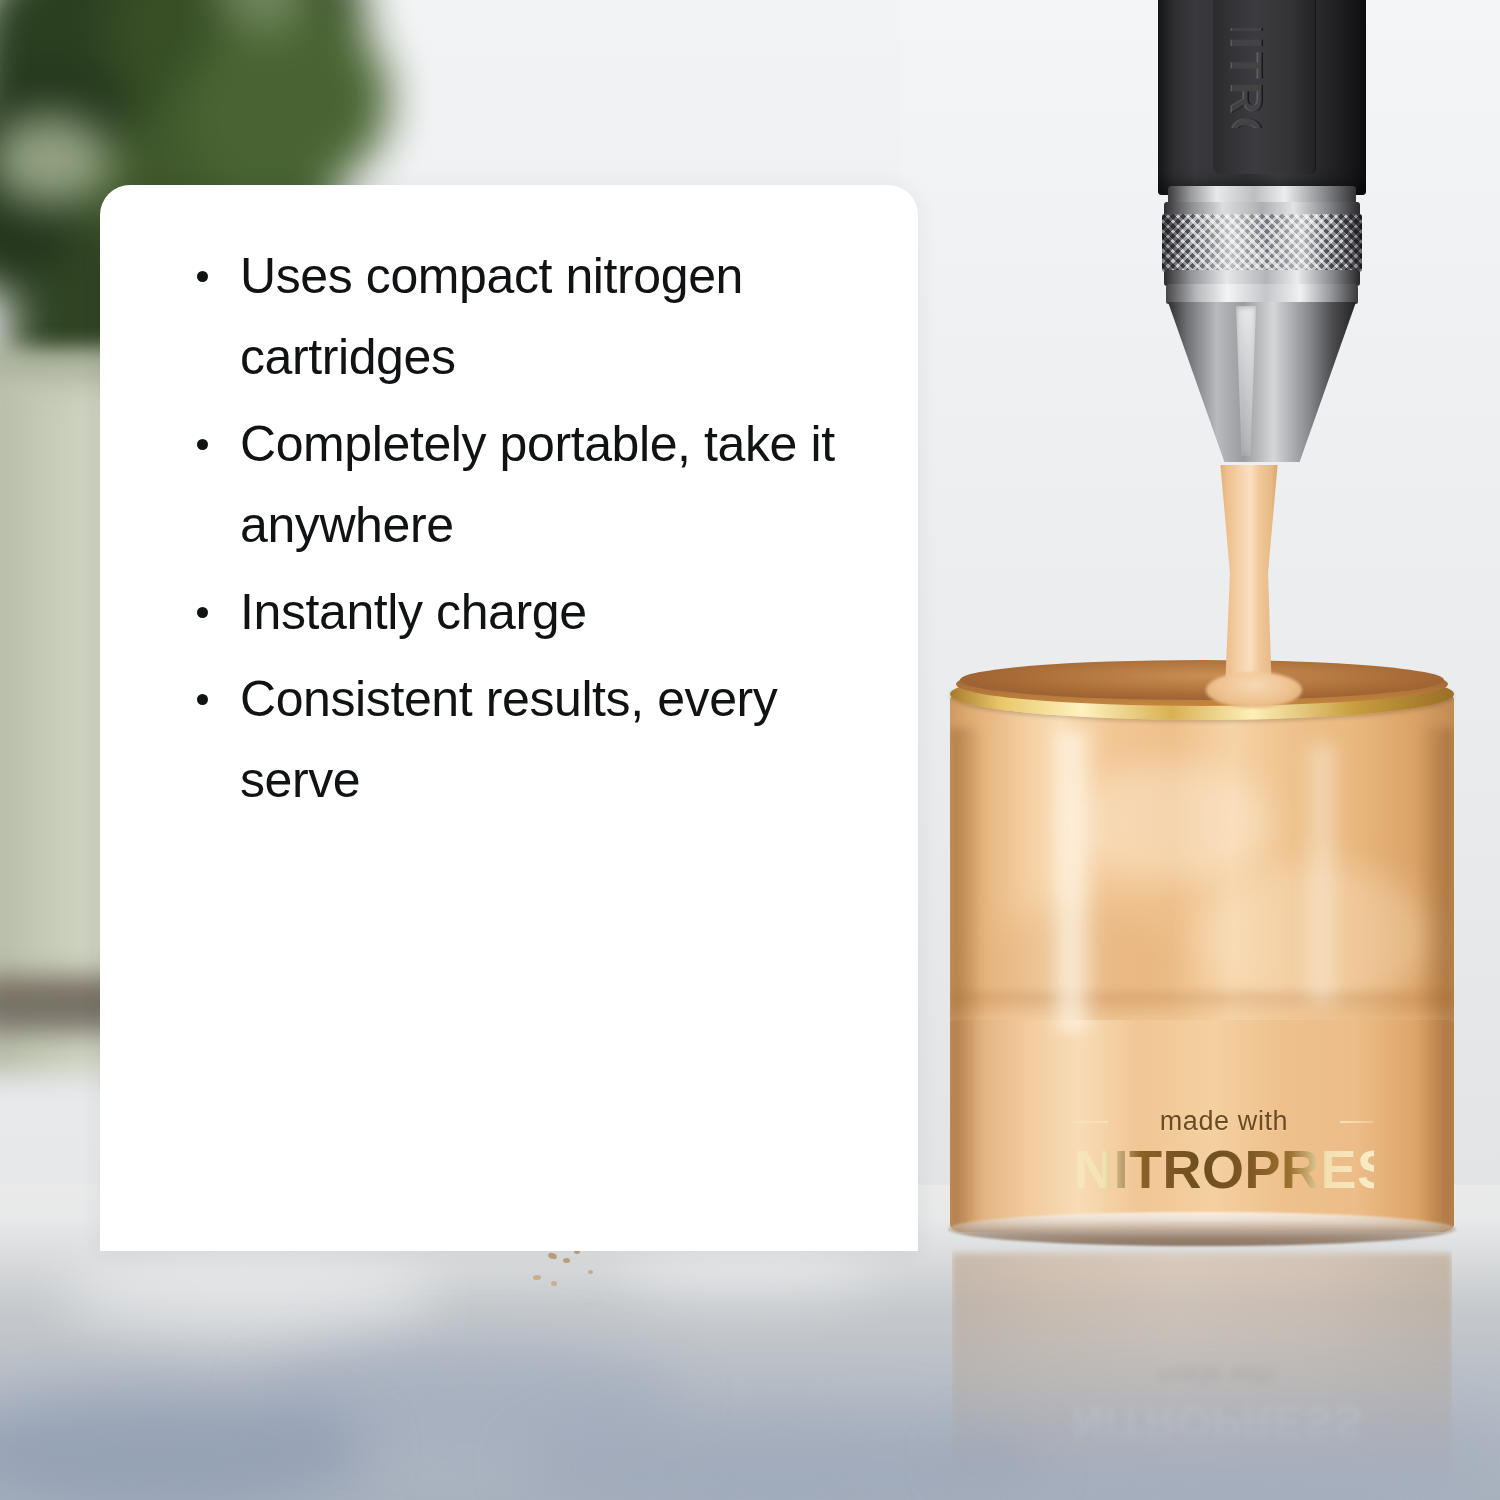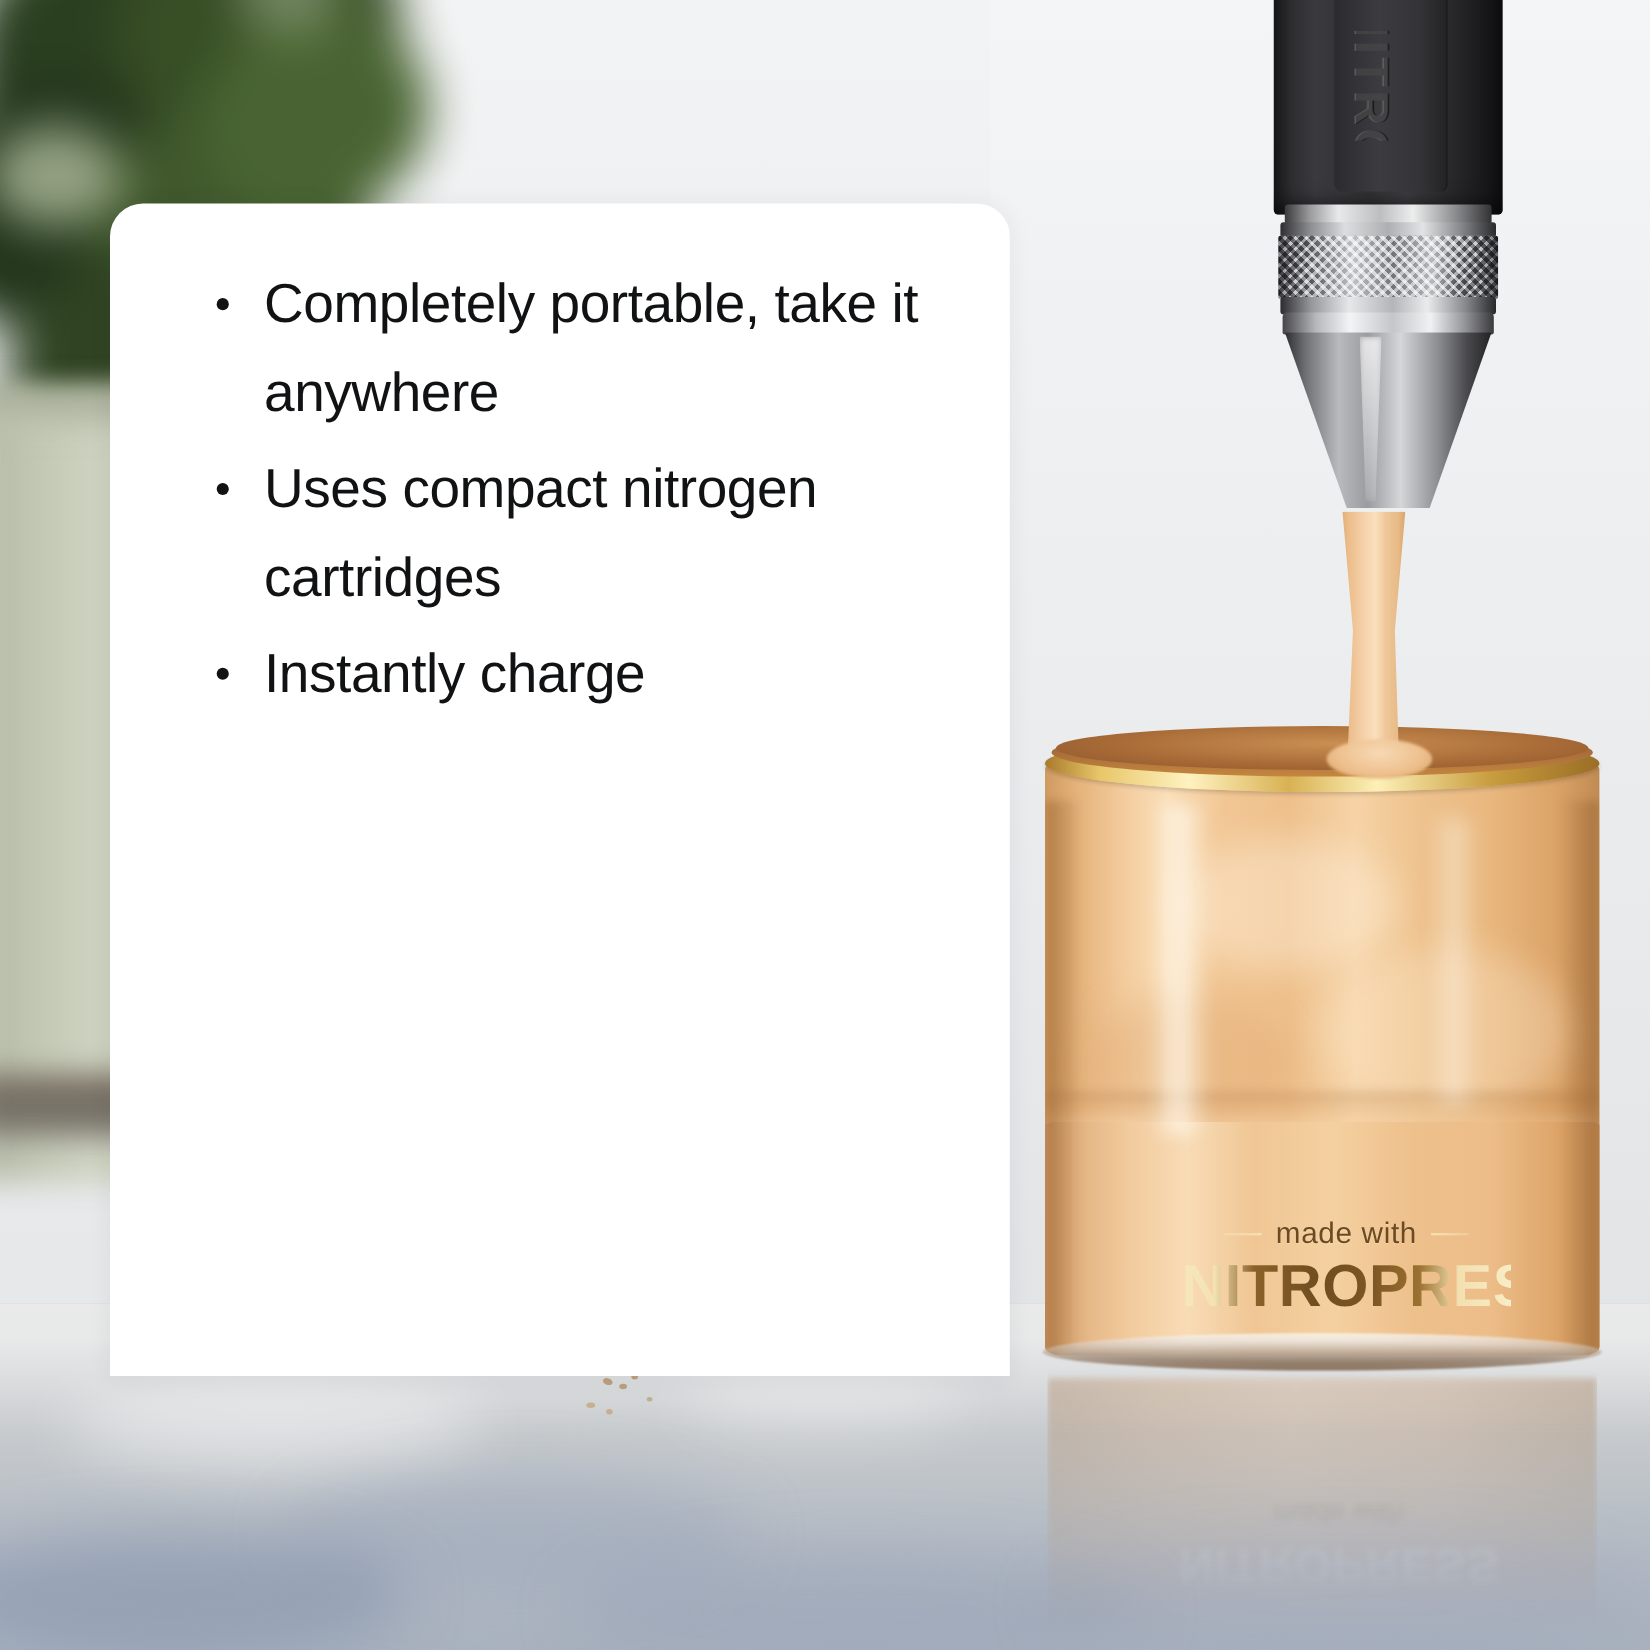--- a/index.html
+++ b/index.html
@@ -349,21 +349,21 @@
     position: absolute;
     left: 130px; top: 448px;
     width: 300px;
     text-align: center;
     line-height: 1;
     pointer-events: none;
   }
   .brand-made {
     display: flex;
     align-items: center;
-    justify-content: center;
+    justify-content: space-between;
     gap: 13px;
     font-size: 27px;
     color: #6c4a22;
     letter-spacing: .6px;
     margin-bottom: 7px;
     text-shadow: 0 1px 1px rgba(255,240,210,.45);
   }
   .brand-dash {
     display: block;
     width: 34px; height: 2px;
@@ -550,19 +550,20 @@
       <div class="collar-c"></div>
       <div class="collar-d"></div>
       <div class="cone"></div>
       <div class="cone-hi"></div>
     </div>
 
   </div>
 
   <div class="card">
     <ul class="bullets">
+      <li class="bullet">Uses compact nitrogen cartridges</li>
       <li class="bullet">Completely portable, take it anywhere</li>
-      <li class="bullet">Uses compact nitrogen cartridges</li>
       <li class="bullet">Instantly charge</li>
+      <li class="bullet">Consistent results, every serve</li>
     </ul>
   </div>
 
 </div>
 
 </body></html>

